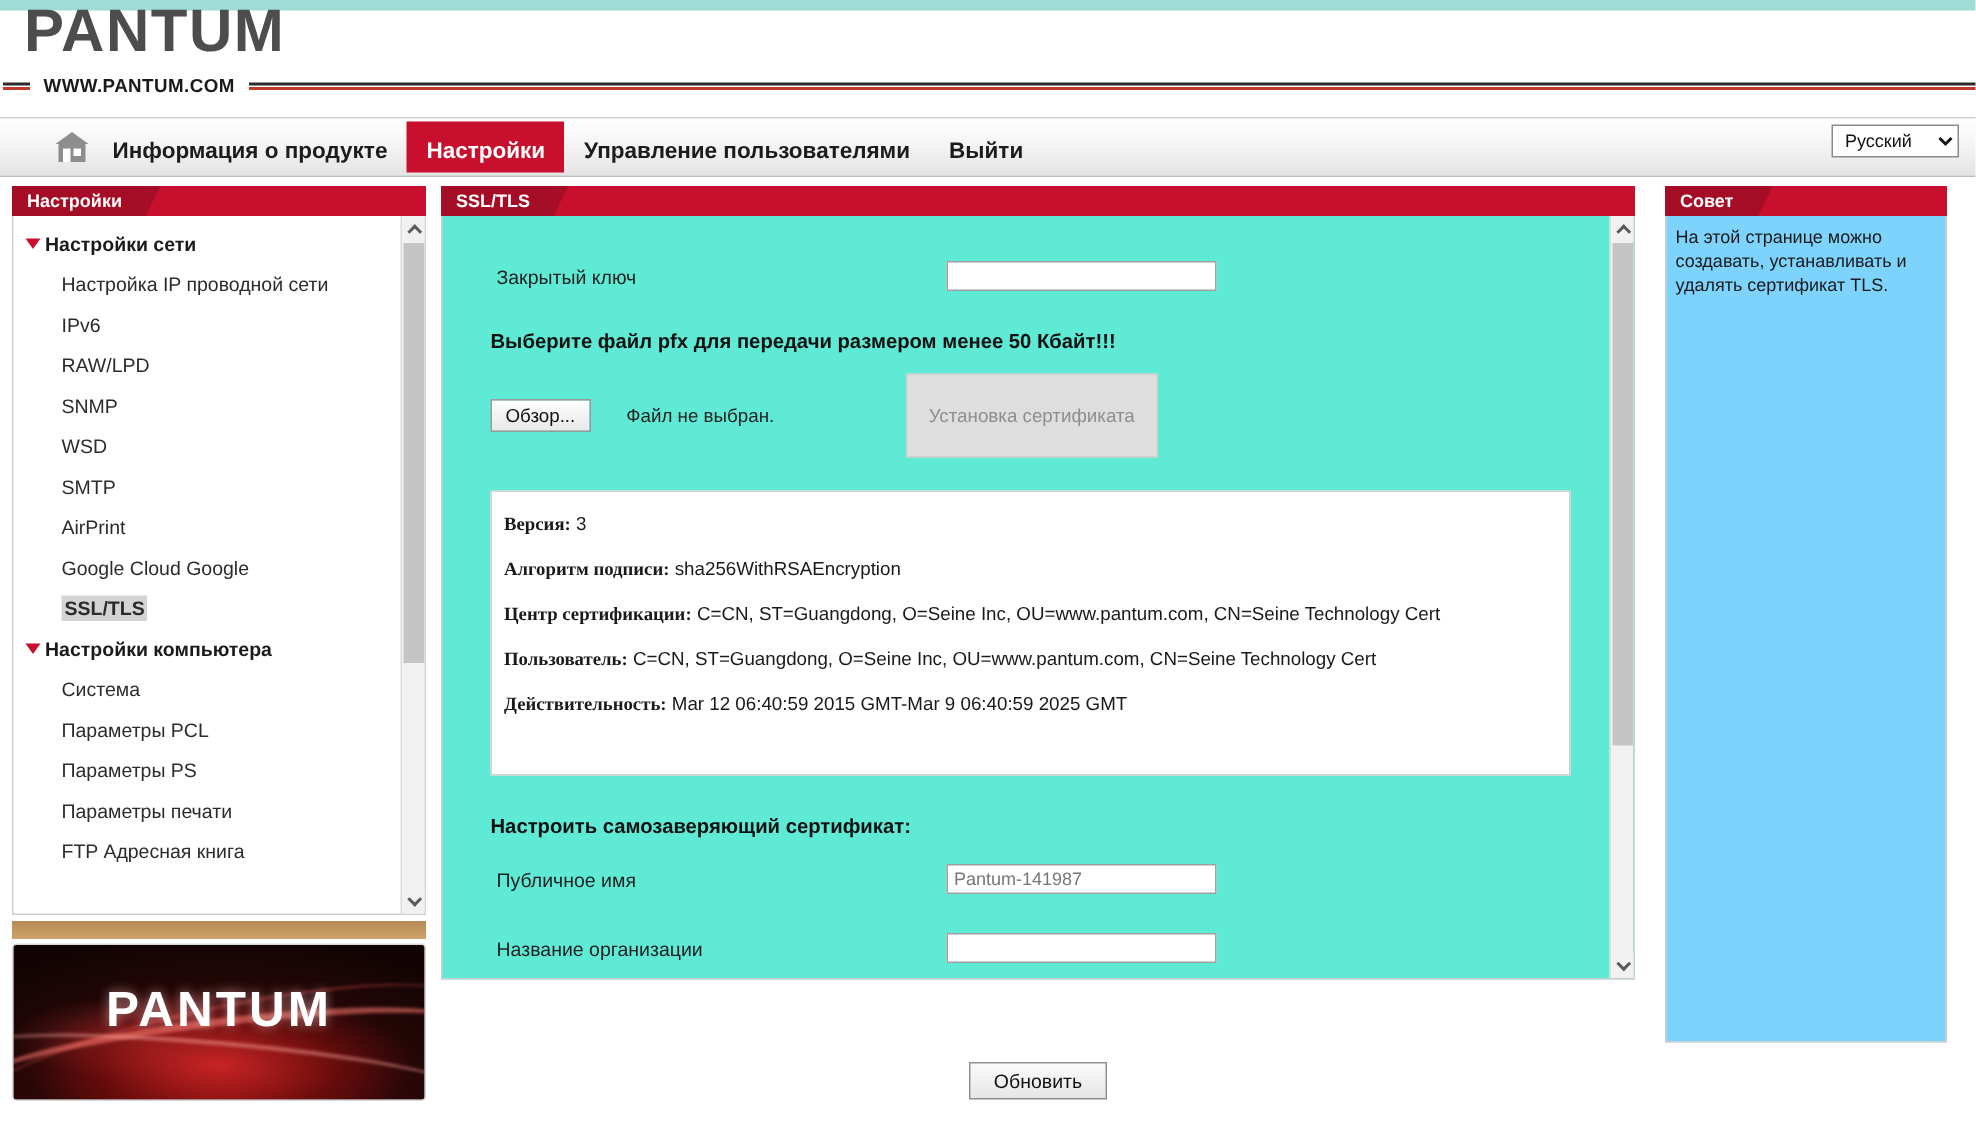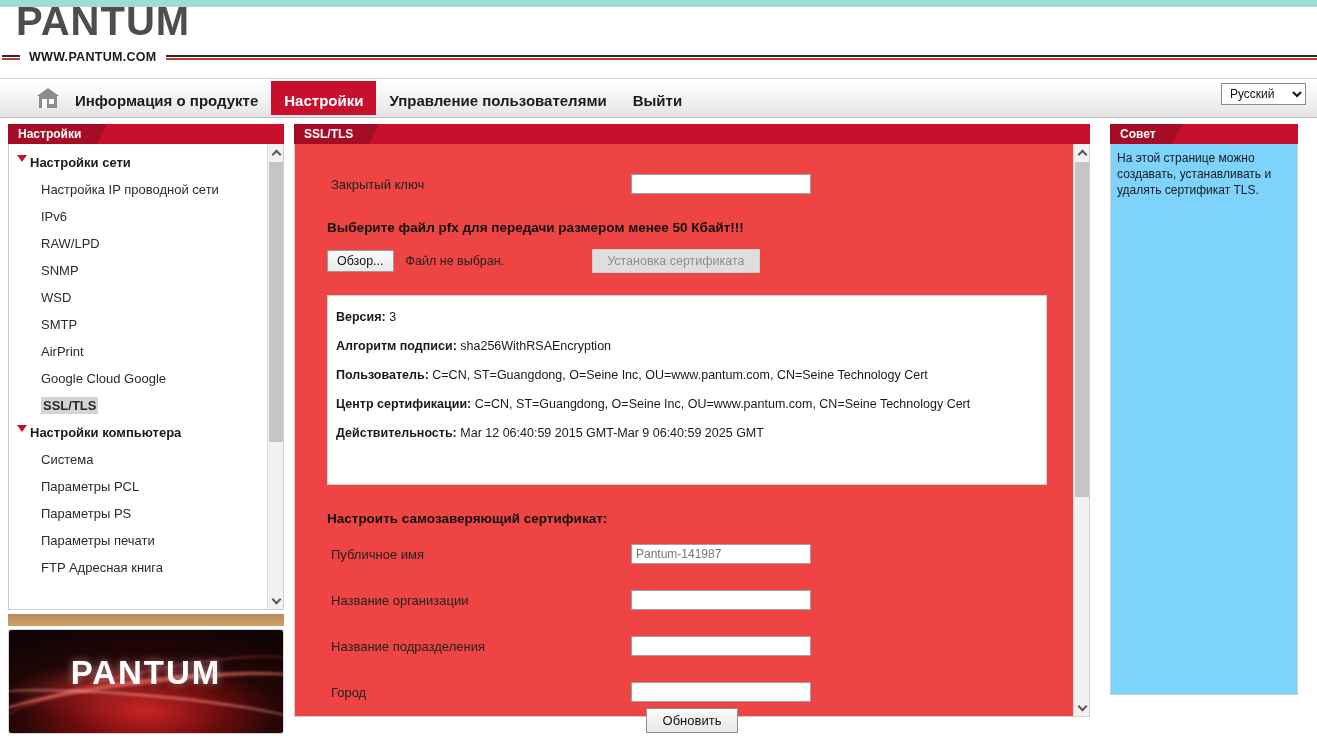--- a/index.html
+++ b/index.html
@@ -170,20 +170,21 @@
     top: 0; left: 0;
     width: 258px;
     padding-top: 5px;
   }
   .side-group {
     font-size: 13px;
     font-weight: bold;
     color: #1a1a1a;
     padding: 6px 0 6px 8px;
     display: flex;
+    align-items: center;
     cursor: pointer;
   }
   .tri {
     width: 0; height: 0;
     border-left: 5px solid transparent;
     border-right: 5px solid transparent;
     border-top: 7px solid #c8102e;
     margin-right: 3px;
   }
   .side-link {
@@ -280,22 +281,22 @@
     font-size: 33px;
     font-weight: bold;
     letter-spacing: 2px;
     color: #ffffff;
     text-shadow: 0 0 8px rgba(255,200,200,0.6);
   }
 
   
   .main-body {
     position: relative;
-    height: 573px;
-    background: #ef4444;
+    height: 509px;
+    background: #5eead4;
     border: 1px solid #cfcfcf;
     border-top: none;
     overflow: hidden;
   }
   .main-inner {
     position: absolute;
     top: 0; left: 0;
     width: 778px;
     padding: 30px 0 0 0;
   }
@@ -341,50 +342,50 @@
     font-size: 12.5px;
     color: #111;
     background: linear-gradient(to bottom, #fdfdfd, #e9e9e9);
     border: 1px solid #9a9a9a;
     padding: 3px 9px;
     cursor: pointer;
   }
   .file-status {
     font-size: 12.5px;
     color: #222;
-    margin-left: 12px;
+    margin-left: 24px;
   }
   .btn-install {
     margin-left: 88px;
     font-family: "Liberation Sans", sans-serif;
     font-size: 12.5px;
     color: #8e8e8e;
     background: #dedede;
     border: 1px solid #cfcfcf;
-    padding: 4px 14px;
+    padding: 20px 14px;
     cursor: default;
   }
 
   .certbox {
     margin: 0 0 0 32px;
     width: 720px;
     height: 190px;
     border: 1px solid #d0d0d0;
     background: #ffffff;
     padding: 14px 0 0 4px;
   }
   .cert-line {
     font-size: 12.5px;
     color: #1a1a1a;
     padding: 0 8px 0 4px;
     margin-bottom: 15px;
     white-space: nowrap;
     overflow: hidden;
   }
-  .cert-line b { font-weight: bold; }
+  .cert-line b { font-weight: bold; font-family: Liberation Serif, serif; }
   .cert-line .val { font-weight: normal; }
 
   .section-title {
     padding-left: 32px;
     margin: 26px 0 18px 0;
     font-size: 13.5px;
     font-weight: bold;
     color: #111;
   }
 
@@ -534,24 +535,24 @@
       </div>
 
       <div class="certbox">
         <div class="cert-line">
           <b>Версия:</b> <span class="val">3</span>
         </div>
         <div class="cert-line">
           <b>Алгоритм подписи:</b> <span class="val">sha256WithRSAEncryption</span>
         </div>
         <div class="cert-line">
+          <b>Центр сертификации:</b> <span class="val">C=CN, ST=Guangdong, O=Seine Inc, OU=www.pantum.com, CN=Seine Technology Cert</span>
+        </div>
+        <div class="cert-line">
           <b>Пользователь:</b> <span class="val">C=CN, ST=Guangdong, O=Seine Inc, OU=www.pantum.com, CN=Seine Technology Cert</span>
-        </div>
-        <div class="cert-line">
-          <b>Центр сертификации:</b> <span class="val">C=CN, ST=Guangdong, O=Seine Inc, OU=www.pantum.com, CN=Seine Technology Cert</span>
         </div>
         <div class="cert-line">
           <b>Действительность:</b> <span class="val">Mar 12 06:40:59 2015 GMT-Mar 9 06:40:59 2025 GMT</span>
         </div>
       </div>
 
       <div class="section-title">Настроить самозаверяющий сертификат:</div>
 
       <div class="frow">
         <div class="flabel">Публичное имя</div>

